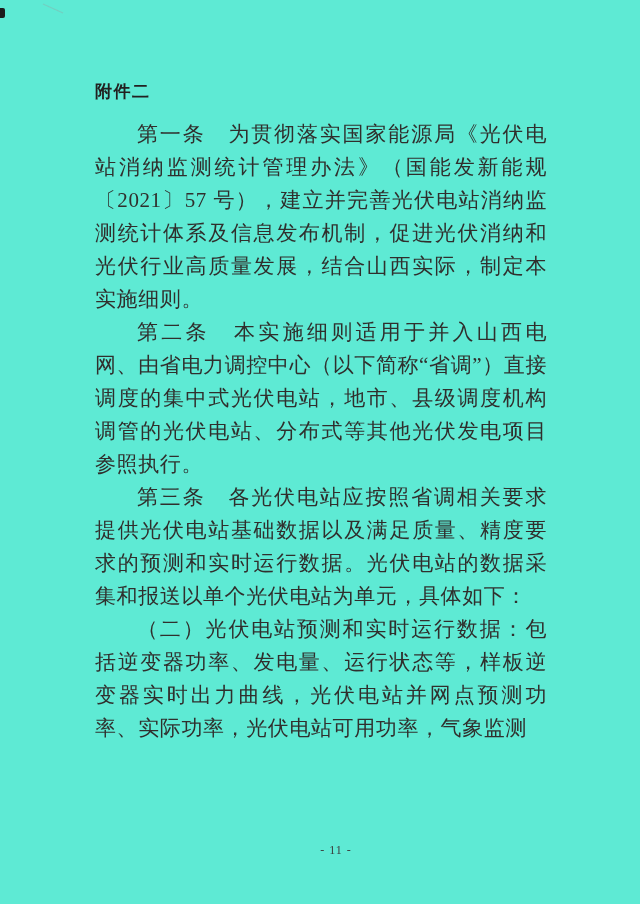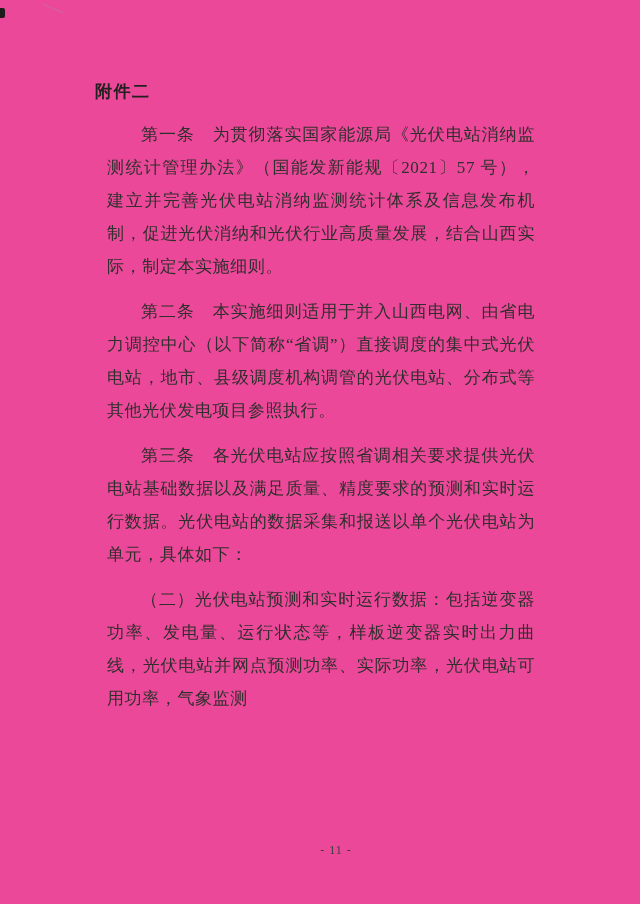--- a/index.html
+++ b/index.html
@@ -5,21 +5,21 @@
   html, body {
     margin: 0;
     padding: 0;
     background: #ffffff;
   }
   .page {
     position: relative;
     width: 640px;
     height: 904px;
     margin: 0 auto;
-    background: #ec4899;
+    background: #5eead4;
     overflow: hidden;
     font-family: "Liberation Serif", "DejaVu Serif", serif;
     color: #2e2d2b;
   }
   
   .edge-mark {
     position: absolute;
     left: 0;
     top: 8px;
     width: 5px;
@@ -56,22 +56,22 @@
     font-weight: 700;
     text-align: center;
     line-height: 34px;
     letter-spacing: 1.5px;
     color: #1b1a19;
   }
   .title .title-line {
     display: block;
   }
   .para {
-    margin: 12px;
-    font-size: 17px;
+    margin: 0;
+    font-size: 21px;
     line-height: 33px;
     letter-spacing: 0.6px;
     text-indent: 2em;
     text-align: justify;
     color: #302f2d;
   }
   .page-number {
     position: absolute;
     left: 16px;
     top: 843px;

